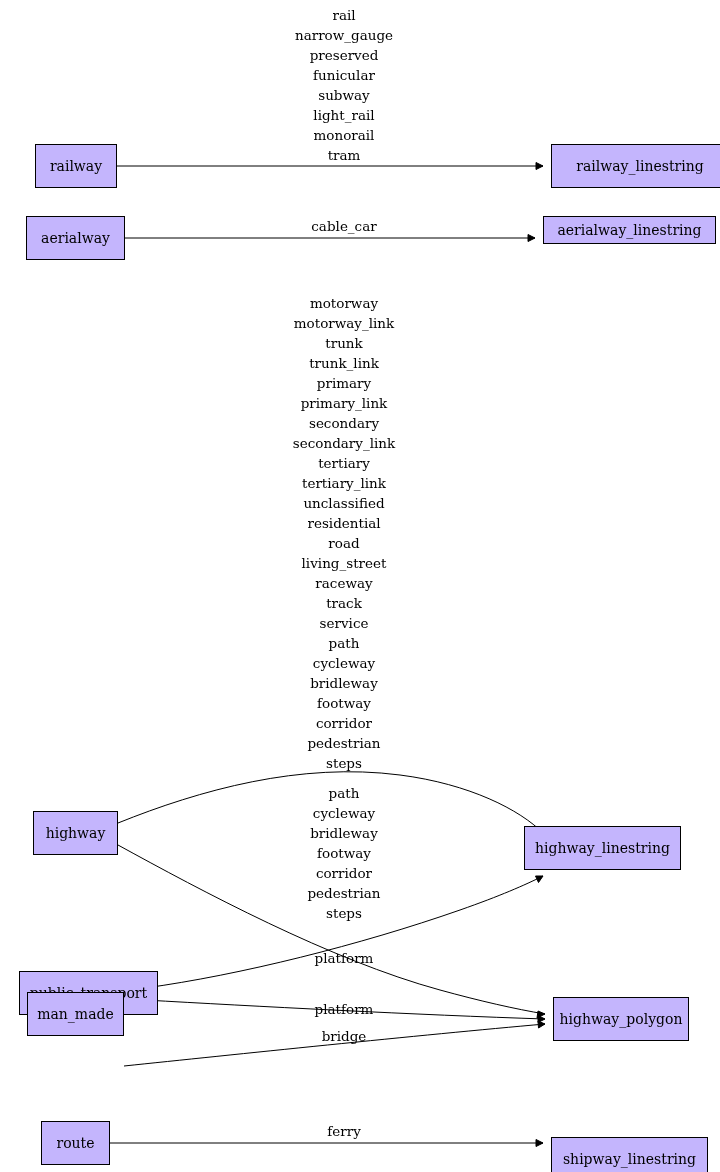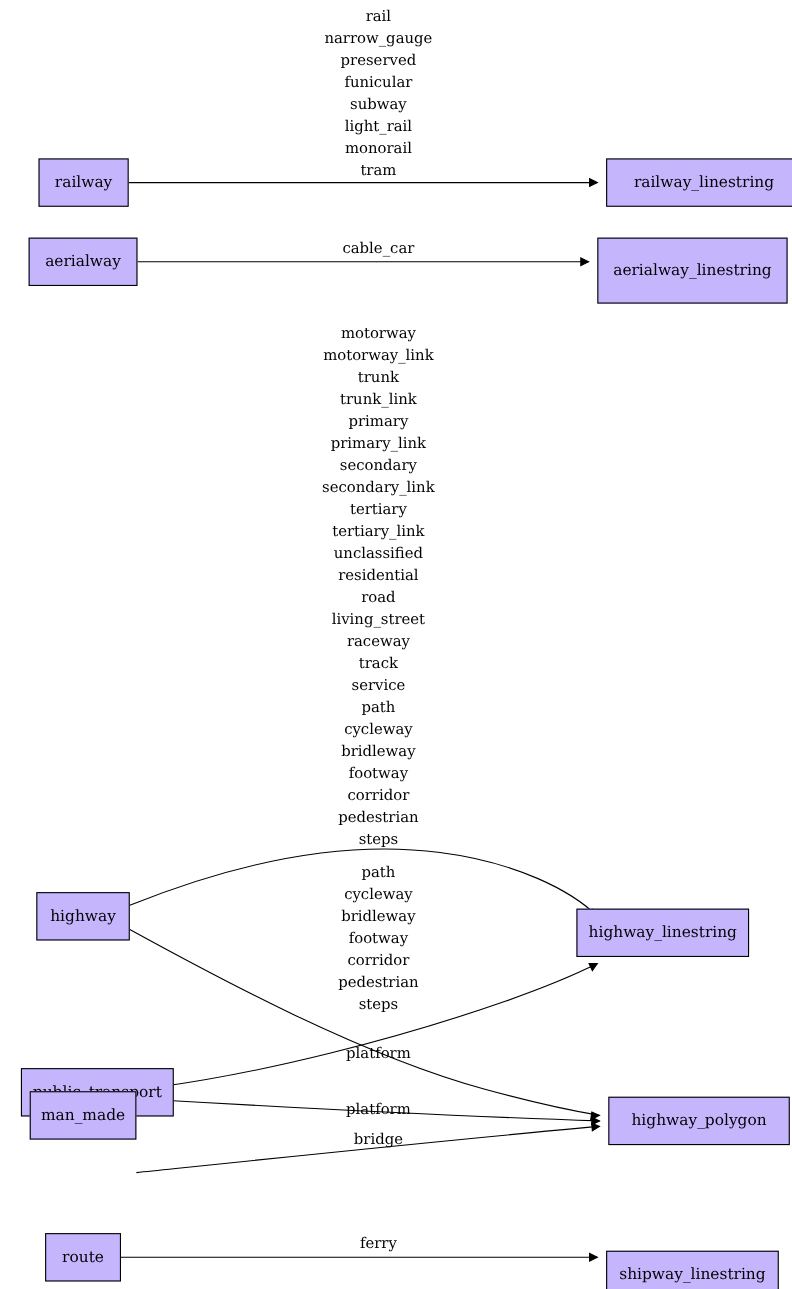--- a/index.html
+++ b/index.html
@@ -129,33 +129,33 @@
     <div class="edge-label" style="left: 0px; width: 720px; top: 1121px; text-align: center; transform: translateX(-16px);">ferry</div>
     <div class="node" style="left: 35px; top: 144px; width: 82px; height: 44px;">
       <span>railway</span>
     </div>
     <div class="node" style="left: 551px; top: 144px; width: 178px; height: 44px; align-items: center;">
       <span>railway_linestring</span>
     </div>
     <div class="node" style="left: 26px; top: 216px; width: 99px; height: 44px;">
       <span>aerialway</span>
     </div>
-    <div class="node" style="left: 543px; top: 216px; width: 173px; height: 60px;">
+    <div class="node" style="left: 543px; top: 216px; width: 173px; height: 28px;">
       <span>aerialway_linestring</span>
     </div>
     <div class="node" style="left: 33px; top: 811px; width: 85px; height: 44px; text-align: center;">
       <span>highway</span>
     </div>
     <div class="node" style="left: 524px; top: 826px; width: 157px; height: 44px;">
       <span>highway_linestring</span>
     </div>
     <div class="node" style="left: 19px; top: 971px; width: 139px; height: 44px;">
       <span>public_transport</span>
     </div>
-    <div class="node" style="left: 553px; top: 997px; width: 165px; height: 44px;">
+    <div class="node" style="left: 553px; top: 997px; width: 136px; height: 44px;">
       <span>highway_polygon</span>
     </div>
     <div class="node" style="left: 27px; top: 992px; width: 97px; height: 44px;">
       <span>man_made</span>
     </div>
     <div class="node" style="left: 41px; top: 1121px; width: 69px; height: 44px;">
       <span>route</span>
     </div>
     <div class="node" style="left: 551px; top: 1121px; width: 157px; height: 44px; margin-top: 16px;">
       <span>shipway_linestring</span>

